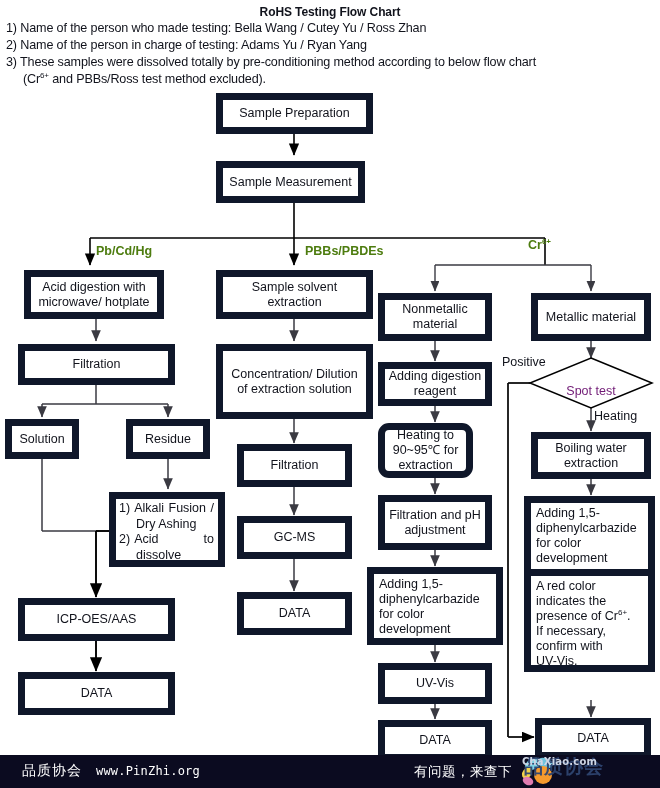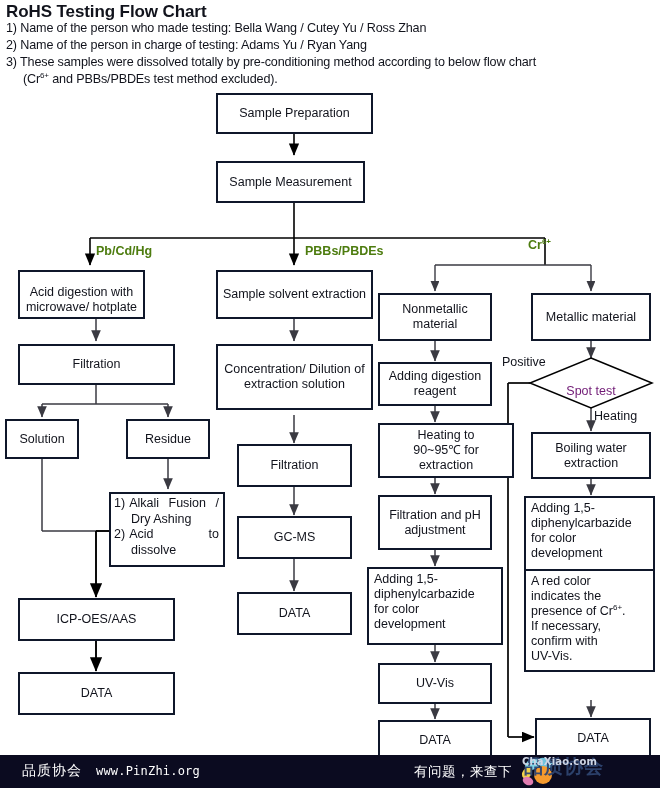--- a/index.html
+++ b/index.html
@@ -18,22 +18,23 @@
 
   
   #header {
     position: absolute;
     left: 0; top: 0;
     width: 660px;
     padding: 4px 6px 0 6px;
     box-sizing: border-box;
   }
   #chart-title {
+    text-align: center;
     font-weight: bold;
-    font-size: 17px;
+    font-size: 12px;
     line-height: 16px;
     letter-spacing: -0.1px;
   }
   .note-line {
     font-size: 12.6px;
     line-height: 17px;
     white-space: nowrap;
     letter-spacing: -0.15px;
   }
   .note-line.indent { padding-left: 17px; }
@@ -49,21 +50,21 @@
   #edges {
     position: absolute;
     left: 0; top: 0;
     width: 660px; height: 755px;
     pointer-events: none;
   }
 
   .node {
     position: absolute;
     box-sizing: border-box;
-    border: 2px solid #0f172a;
+    border: 7px solid #0f172a;
     background: #ffffff;
     font-size: 12.5px;
     line-height: 15px;
     color: #11131c;
     display: flex;
     align-items: center;
     justify-content: center;
     text-align: center;
     padding: 2px 3px;
   }
@@ -190,21 +191,21 @@
   }
 </style>
 </head>
 <body>
 
 <div id="header">
   <div id="chart-title">RoHS Testing Flow Chart</div>
   <div class="note-line">1) Name of the person who made testing: Bella Wang / Cutey Yu / Ross Zhan</div>
   <div class="note-line">2) Name of the person in charge of testing: Adams Yu / Ryan Yang</div>
   <div class="note-line">3) These samples were dissolved totally by pre-conditioning method according to below flow chart</div>
-  <div class="note-line indent"><span>(Cr</span><sup>6+</sup><span> and PBBs/PBDEs test method excluded).</span></div>
+  <div class="note-line indent"><span>(Cr</span><sup>6+</sup><span> and PBBs/Ross test method excluded).</span></div>
 </div>
 
 <div id="flow">
 
   <svg id="edges" viewBox="0 0 660 755">
     <defs>
       <marker id="ah" markerWidth="9" markerHeight="9" refX="7.2" refY="3.2" orient="auto">
         <path d="M0,0 L7.6,3.2 L0,6.4 z" fill="#000"></path>
       </marker>
       <marker id="ahs" markerWidth="9" markerHeight="9" refX="7.2" refY="3.2" orient="auto">
@@ -295,21 +296,21 @@
   </div>
 
   <div class="node" style="left:216px; top:161px; width:149px; height:42px;">
     <span>Sample Measurement</span>
   </div>
 
   <div class="blabel" style="left:96px; top:244px;">Pb/Cd/Hg</div>
   <div class="blabel" style="left:305px; top:244px;">PBBs/PBDEs</div>
   <div class="blabel" style="left:528px; top:238px;"><span>Cr</span><sup>6+</sup></div>
 
-  <div class="node" style="left:18px; top:270px; width:127px; height:49px;align-items:flex-end;">
+  <div class="node" style="left:24px; top:270px; width:140px; height:49px;align-items:flex-end;">
     <span>Acid digestion with microwave/ hotplate</span>
   </div>
 
   <div class="node" style="left:18px; top:344px; width:157px; height:41px;">
     <span>Filtration</span>
   </div>
 
   <div class="node" style="left:5px; top:419px; width:74px; height:40px;">
     <span>Solution</span>
   </div>
@@ -336,21 +337,21 @@
   </div>
 
   <div class="node" style="left:18px; top:672px; width:157px; height:43px;">
     <span>DATA</span>
   </div>
 
   <div class="node" style="left:216px; top:270px; width:157px; height:49px;">
     <span>Sample solvent extraction</span>
   </div>
 
-  <div class="node" style="left:216px; top:344px; width:157px; height:66px;">
+  <div class="node" style="left:216px; top:344px; width:157px; height:75px;">
     <span>Concentration/ Dilution of extraction solution</span>
   </div>
 
   <div class="node" style="left:237px; top:444px; width:115px; height:43px;">
     <span>Filtration</span>
   </div>
 
   <div class="node" style="left:237px; top:516px; width:115px; height:43px;">
     <span>GC-MS</span>
   </div>
@@ -360,21 +361,21 @@
   </div>
 
   <div class="node" style="left:378px; top:293px; width:114px; height:48px;">
     <span>Nonmetallic material</span>
   </div>
 
   <div class="node" style="left:378px; top:362px; width:114px; height:44px;">
     <span>Adding digestion reagent</span>
   </div>
 
-  <div class="node" style="left:378px; top:423px; width:136px; height:55px;">
+  <div class="node" style="left:378px; top:423px; width:95px; height:55px;border-radius:11px;">
     <div>
       <div>Heating to</div>
       <div>90~95℃  for</div>
       <div>extraction</div>
     </div>
   </div>
 
   <div class="node" style="left:378px; top:495px; width:114px; height:55px;">
     <span>Filtration and pH adjustment</span>
   </div>

